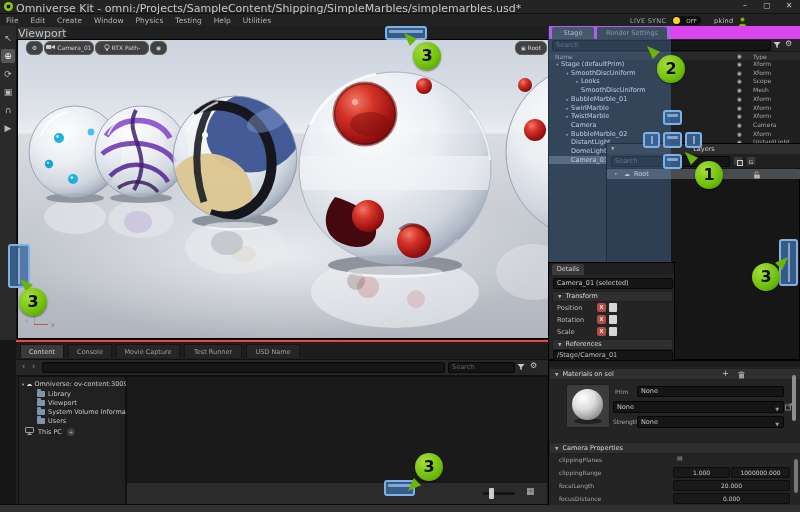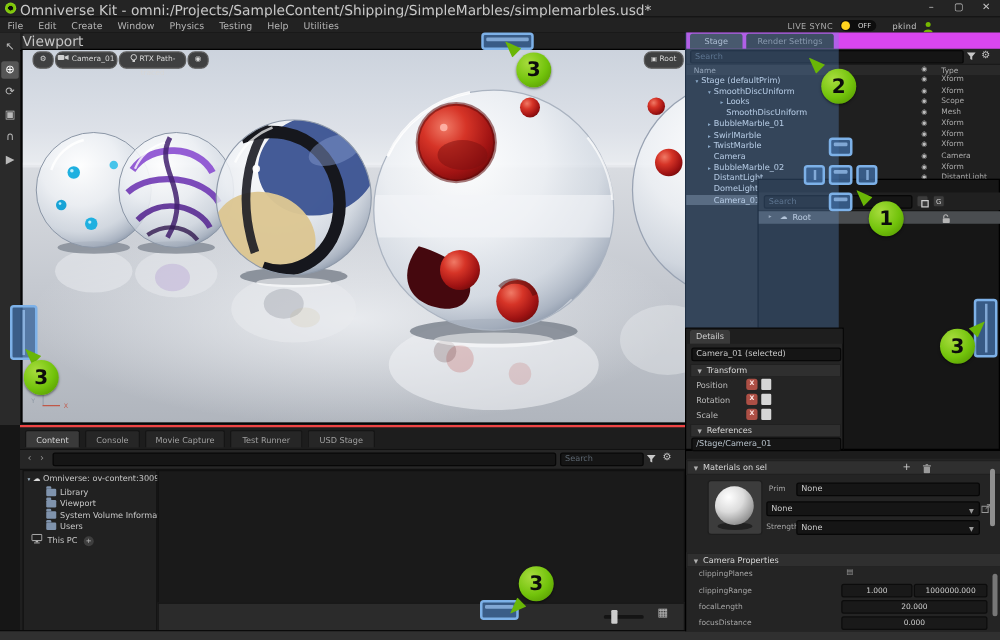--- a/index.html
+++ b/index.html
@@ -325,20 +325,24 @@
       <div class="srow i1" style="top:52.2px;"><span class="arw">▸</span><span>TwistMarble</span><span class="seye">◉</span><span class="stype">Xform</span></div>
       <div class="srow i1" style="top:60.9px;"><span class="arw"></span><span>Camera</span><span class="seye">◉</span><span class="stype">Camera</span></div>
       <div class="srow i1" style="top:69.6px;"><span class="arw">▸</span><span>BubbleMarble_02</span><span class="seye">◉</span><span class="stype">Xform</span></div>
       <div class="srow i1" style="top:78.3px;"><span class="arw"></span><span>DistantLight</span><span class="seye">◉</span><span class="stype">DistantLight</span></div>
       <div class="srow i1" style="top:87px;"><span class="arw"></span><span>DomeLight</span></div>
       <div class="srow i1 sel" style="top:95.7px;"><span class="arw"></span><span>Camera_01</span></div>
     </div>
   </div>
 
   <div class="layers-panel">
+    <div class="lyr-hdr">
+      <span class="abs" style="left:4px;top:0;font-size:4.5px;color:#b0b0b0;">▼</span>
+      <span>Layers</span>
+    </div>
     <div class="lyr-tool">
       <div class="field placeholder" style="left:4px;top:2px;width:114px;height:9px;">Search</div>
       <div class="sqbtn" style="left:126px;">
         <span class="abs" style="left:2.5px;top:2.5px;width:4px;height:4px;border:1px solid #cfcfcf;"></span>
       </div>
       <div class="sqbtn" style="left:139px;">G</div>
     </div>
     <div class="lyr-root">
       <span class="abs" style="left:8px;font-size:4.5px;color:#b8b8b8;">▸</span>
       <span class="abs" style="left:17px;font-size:6px;color:#dcdcdc;">☁</span>
@@ -414,21 +418,21 @@
     <div class="vfield" style="left:124px;top:132px;width:115px;height:9px;">0.000</div>
     <div class="scroll" style="left:245px;top:98px;height:34px;background:#777;"></div>
   </div>
 
   <div class="content-panel">
     <div class="abs" style="left:0;top:0;width:532px;height:16px;background:#1d1d1d;"></div>
     <div class="ctab active" style="left:4px;width:44px;">Content</div>
     <div class="ctab" style="left:52px;width:44px;">Console</div>
     <div class="ctab" style="left:100px;width:64px;">Movie Capture</div>
     <div class="ctab" style="left:168px;width:58px;">Test Runner</div>
-    <div class="ctab" style="left:230px;width:54px;">USD Stage</div>
+    <div class="ctab" style="left:230px;width:54px;">USD Name</div>
     <div class="ctool">
       <span class="abs" style="left:6px;top:2px;font-size:8px;color:#999;">‹</span>
       <span class="abs" style="left:16px;top:2px;font-size:8px;color:#999;">›</span>
       <div class="field" style="left:26px;top:2px;width:398px;height:9px;"></div>
       <div class="field placeholder" style="left:432px;top:2px;width:62px;height:9px;">Search</div>
       <svg class="abs" style="left:501px;top:3px;" width="8" height="8">
         <path d="M0.5,1 H7.5 L4.8,4.2 V7 L3.2,6.2 V4.2 Z" fill="#c9c9c9"></path>
       </svg>
       <span class="abs" style="left:514px;top:1px;font-size:8px;color:#c5c5c5;">⚙</span>
     </div>

